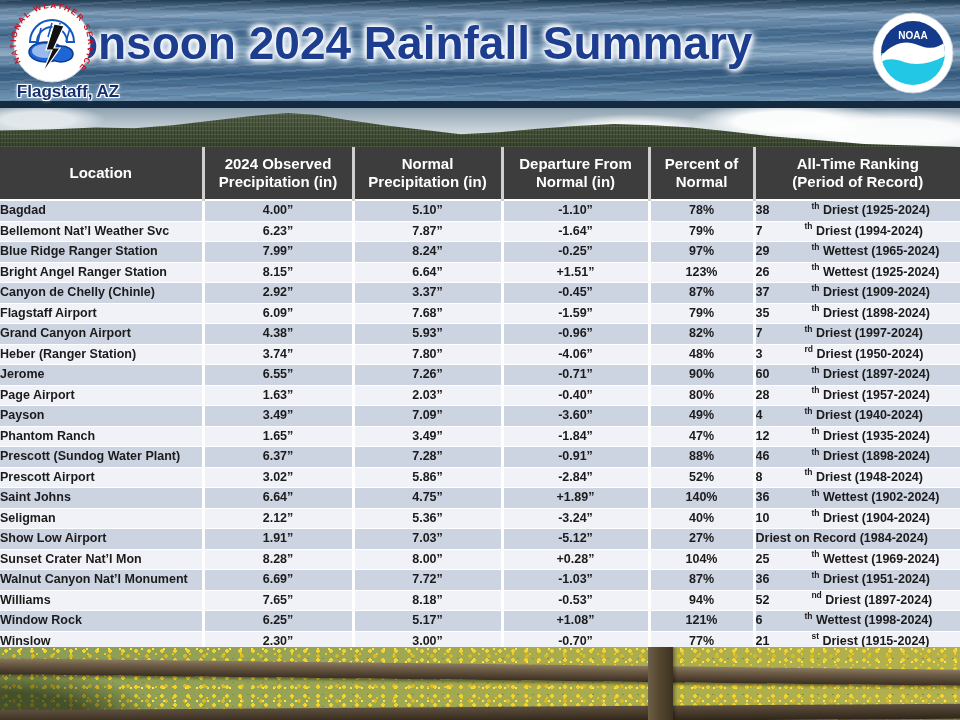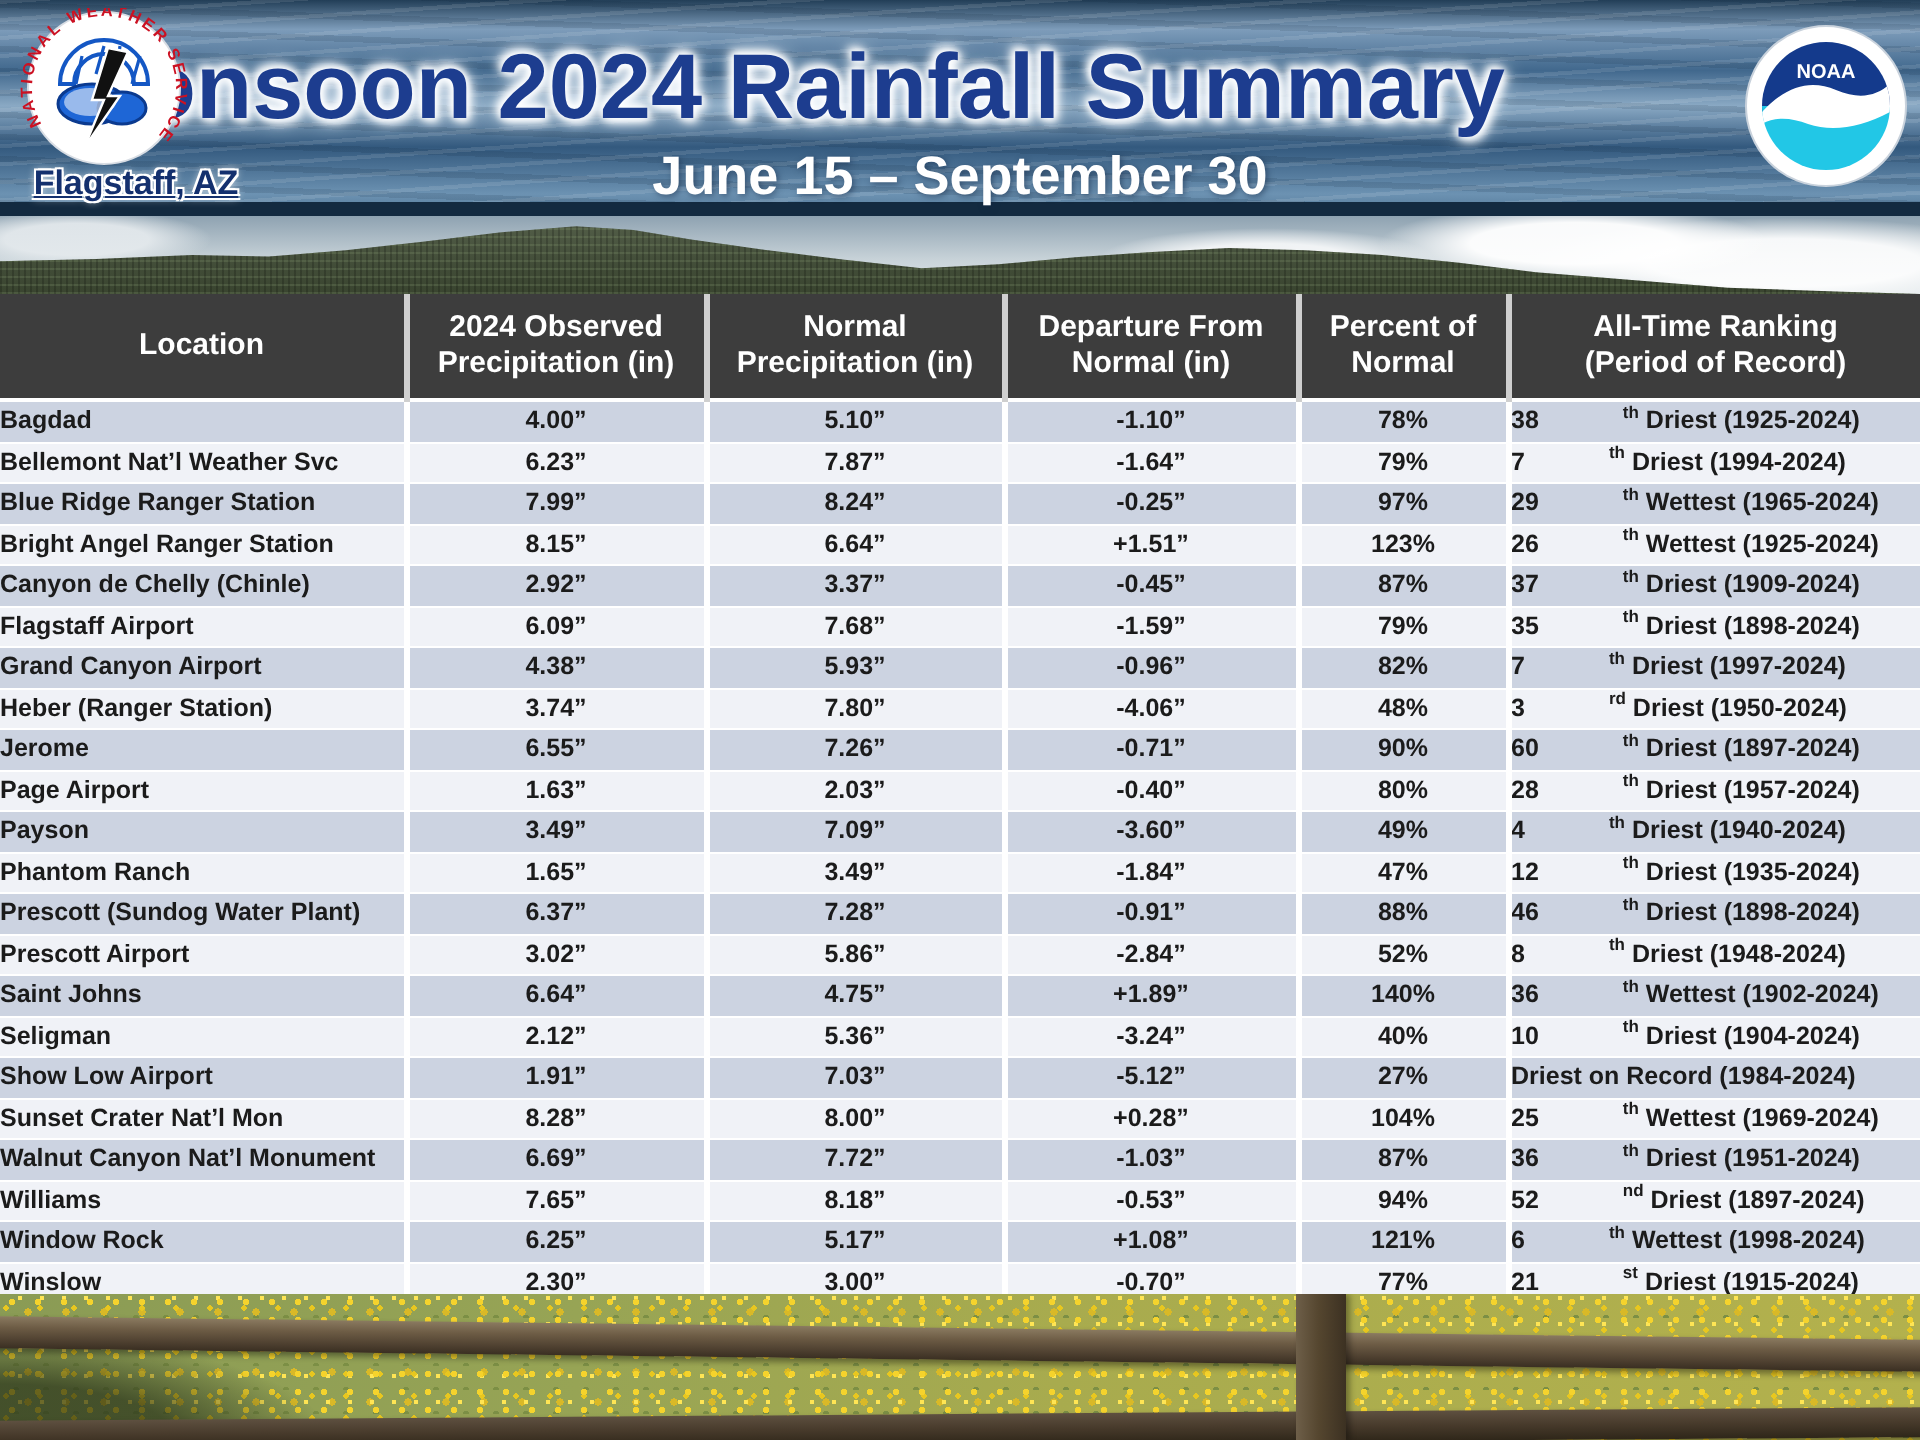--- a/index.html
+++ b/index.html
@@ -43,21 +43,20 @@
   .subtitle{
     position:absolute;left:0;top:73px;width:960px;text-align:center;
     font-size:27px;font-weight:bold;color:#fff;
     text-shadow:1px 1px 3px rgba(20,40,70,0.55);
   }
   .nws-badge{position:absolute;left:8px;top:4px;width:120px;height:104px;}
   .nws-label{
     position:absolute;left:0px;top:78px;width:120px;text-align:center;
     font-size:17px;font-weight:bold;color:#14306e;
     text-shadow:1px 1px 0 #fff,-1px -1px 0 #fff,1px -1px 0 #fff,-1px 1px 0 #fff,0 0 4px #fff;
-    text-decoration:underline;
   }
   .noaa-badge{position:absolute;right:6px;top:12px;width:82px;height:82px;}
   
   .table-wrap{position:absolute;left:0;top:147px;width:960px;}
   table.rainfall{border-collapse:collapse;table-layout:fixed;width:960px;}
   table.rainfall th{
     background:var(--head-bg,#3d3d3d);color:#fff;
     font-size:15px;font-weight:bold;line-height:1.22;white-space:pre-line;
     height:52px;vertical-align:middle;text-align:center;padding:0 2px;
     border-left:3px solid #cfcfcf;border-bottom:2px solid #fff;
@@ -103,21 +102,20 @@
 <body>
 
 <div class="slide" style="--title-blue: #1d3d8f; --head-bg: #3d3d3d; --row-dark: #ccd3e1; --row-light: #f0f2f7; --neg: #C00000; --pos: #00A651;">
 
   <div class="hero">
     <div class="water-edge"></div>
     <div class="sky-strip"></div>
     <div class="hill"></div>
 
     <div class="title">Monsoon 2024 Rainfall Summary</div>
-    <div class="subtitle">June 15 – September 30</div>
 
     <div class="nws-badge">
       <svg width="120" height="104" viewBox="0 0 120 104">
         <defs>
           <path id="nwsring" d="M 60,8 a 36,36 0 1,1 -0.01,0 z" transform="translate(-16,-4) rotate(-120 60 44)"></path>
         </defs>
         <circle cx="44" cy="40" r="38" fill="#ffffff" stroke="#d8dde4" stroke-width="1"></circle>
         <text font-size="8.2" font-weight="bold" fill="#cc1122" letter-spacing="1.5">
           <textPath href="#nwsring">NATIONAL WEATHER SERVICE</textPath>
         </text>

